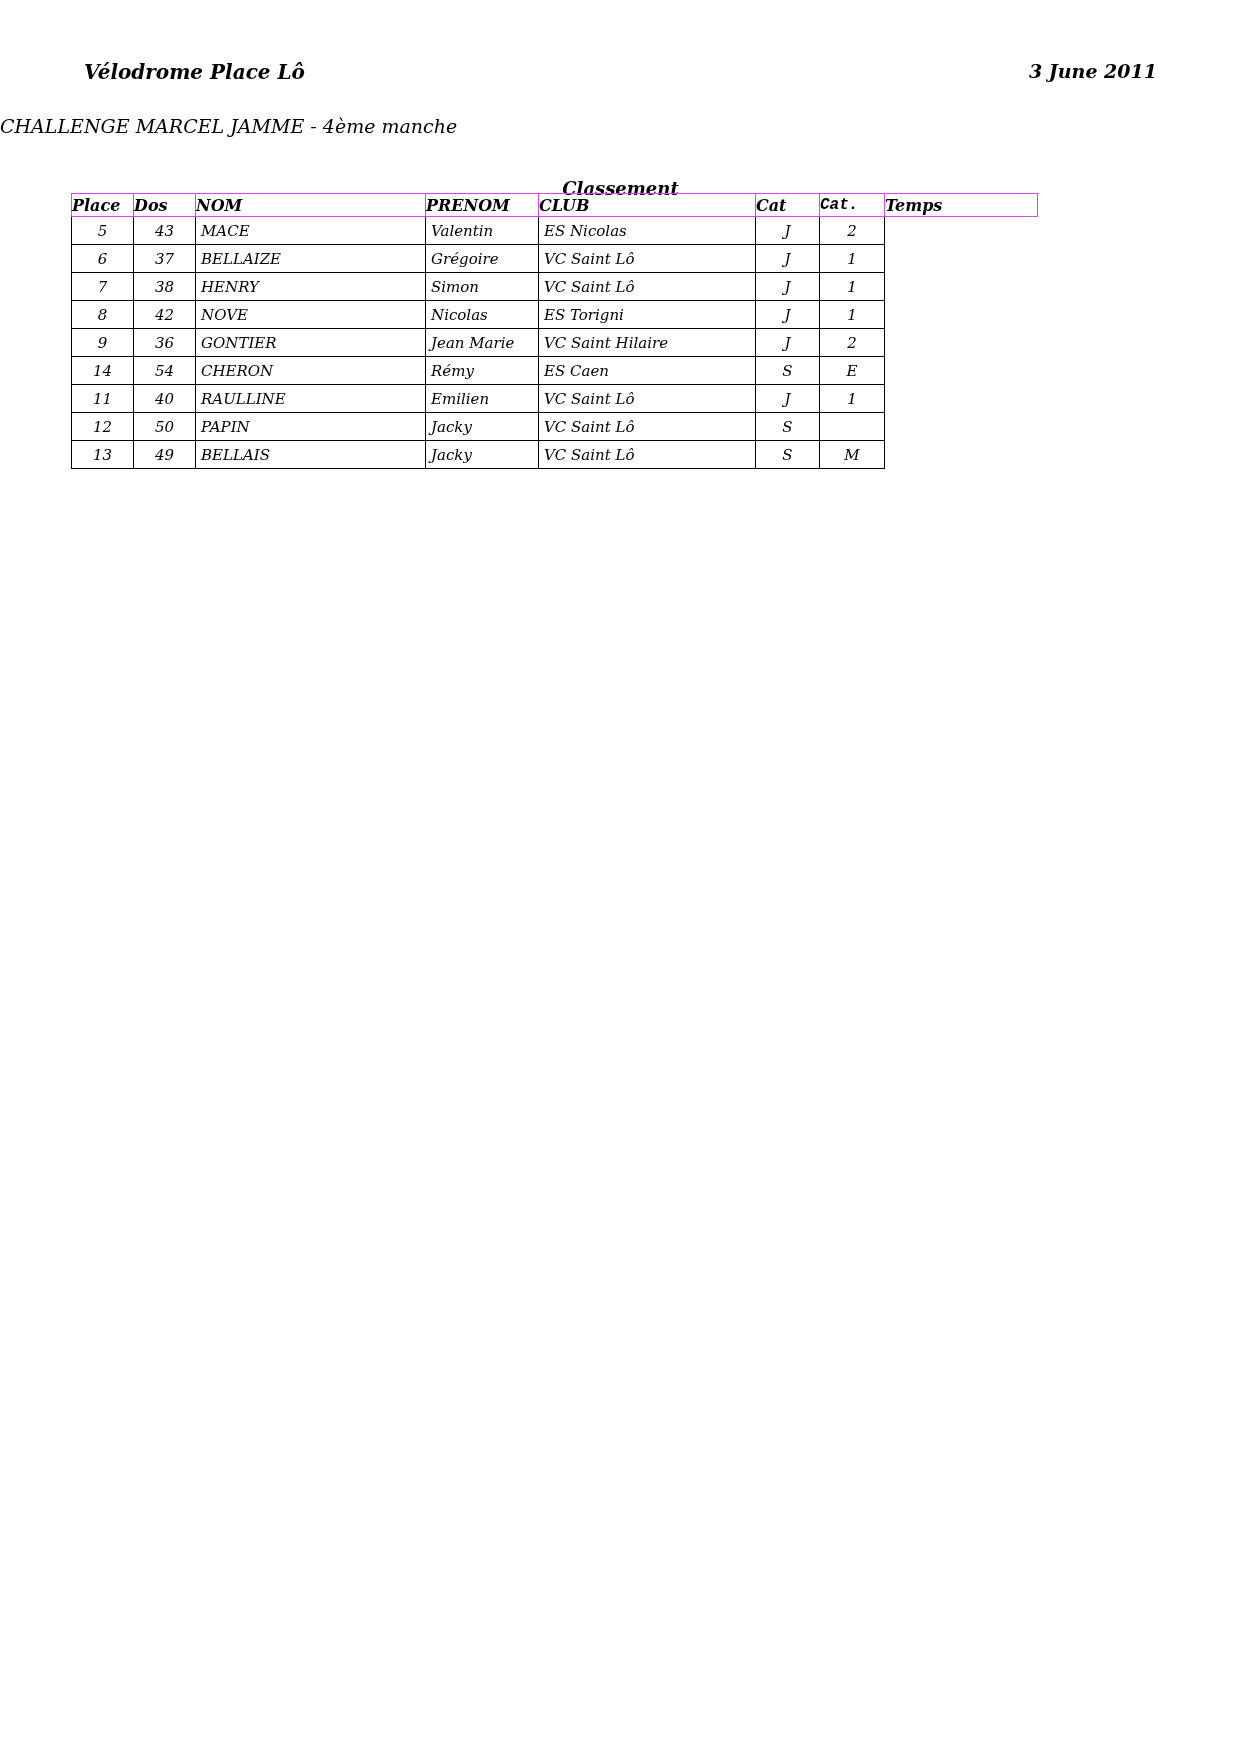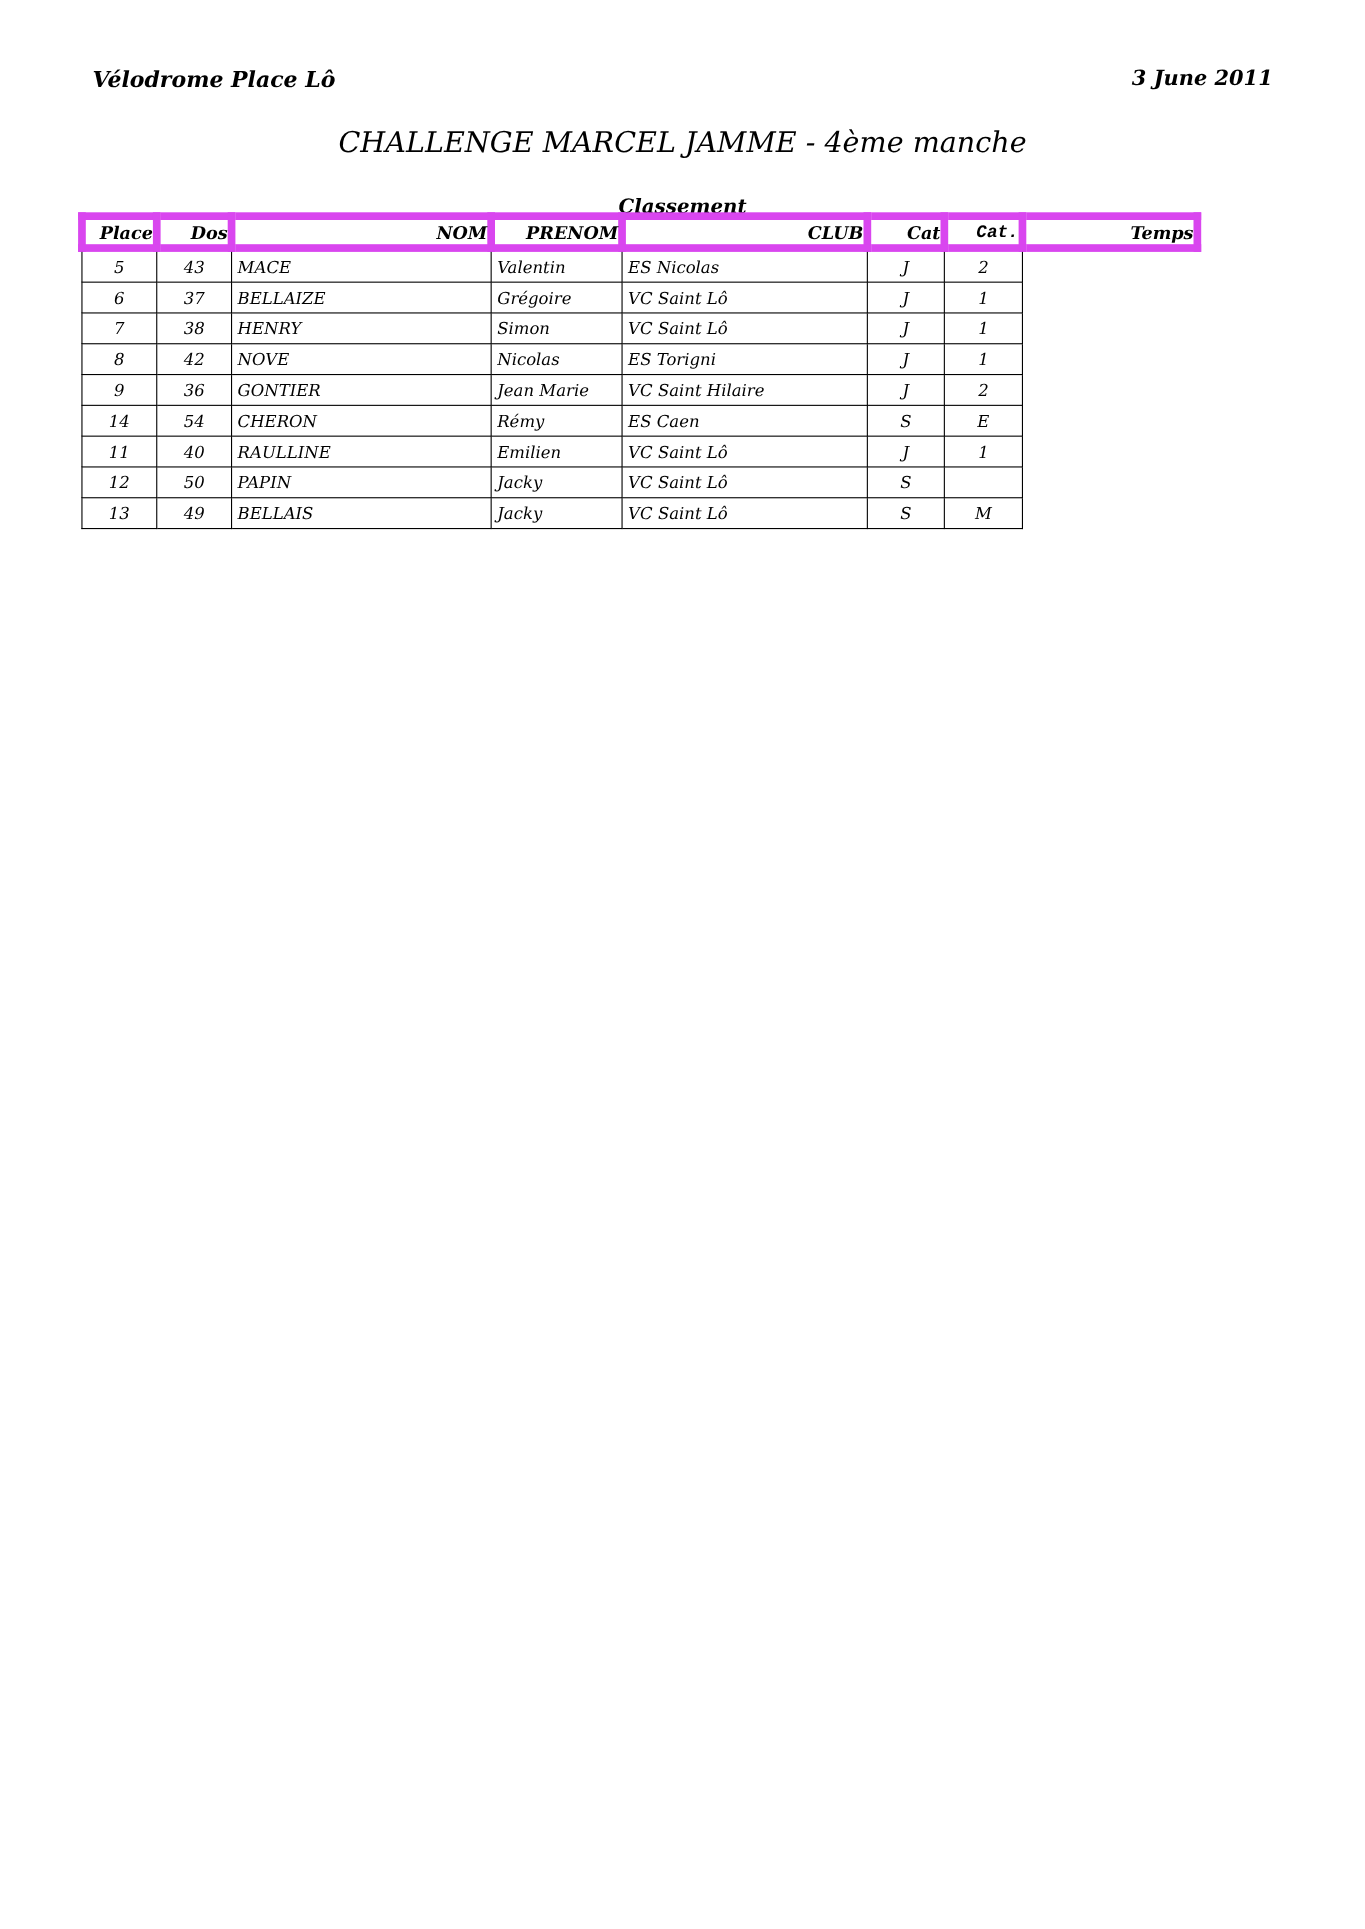--- a/index.html
+++ b/index.html
@@ -1,23 +1,23 @@
 <!DOCTYPE html>
 <html><head>
 <meta charset="utf-8">
 <style>
   html, body { margin: 0; padding: 0; background: #ffffff; }
   body { width: 1241px; height: 1754px; position: relative; overflow: hidden;
          font-family: "DejaVu Serif", "Liberation Serif", serif; color: #000; font-style: italic; }
   .venue { position: absolute; left: 84px; top: 60px; font-size: 20px; font-weight: bold; }
   .date { position: absolute; right: 84px; top: 60px; font-size: 19px; font-weight: bold; text-align: center; }
-  .title { position: absolute; left: 0; width: 1241px; top: 115px; text-align: center; font-size: 26px; }
+  .title { position: absolute; left: 0; width: 1241px; top: 115px; font-size: 19px; }
   .subtitle { position: absolute; left: 0; width: 1241px; top: 166px; text-align: center; font-size: 18px; font-weight: bold; margin-top: 12px; }
   table { position: absolute; left: 71px; top: 193px; border-collapse: collapse; font-size: 15px; }
-  th { height: 22px; border: 7px solid #d946ef; font-size: 16px; font-weight: bold; text-align: right; padding: 0; }
+  th { height: 22px; border: 1px solid #d946ef; font-size: 16px; font-weight: bold; text-align: left; padding: 0; }
   td { height: 27px; border: 1px solid #000; padding: 0 5px; font-size: 15px; }
   td.c { text-align: center; }
   td.empty { border: none; }
   .w-place { width: 61px; } .w-dos { width: 61px; } .w-nom { width: 229px; }
   .w-prenom { width: 112px; } .w-club { width: 216px; } .w-cat { width: 63px; }
   .w-cat2 { width: 64px; font-family: Liberation Mono, monospace; } .w-temps { width: 152px; }
 </style>
 </head>
 <body>
 

